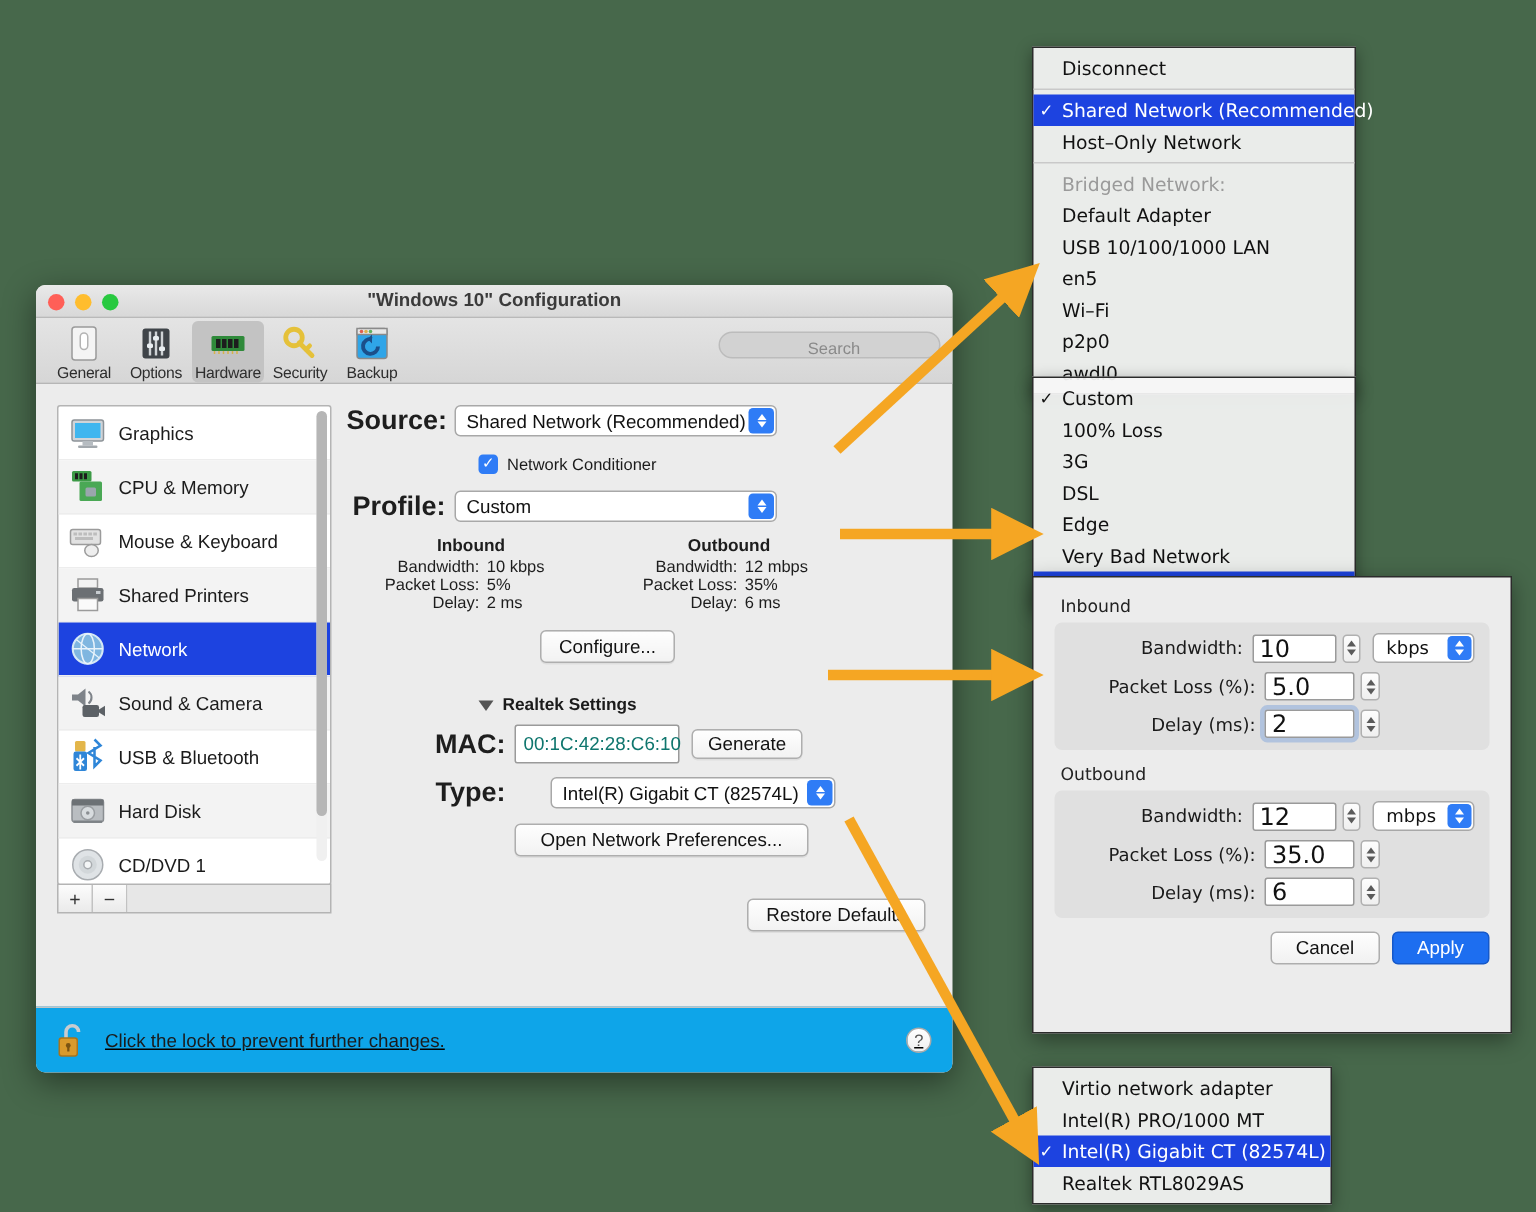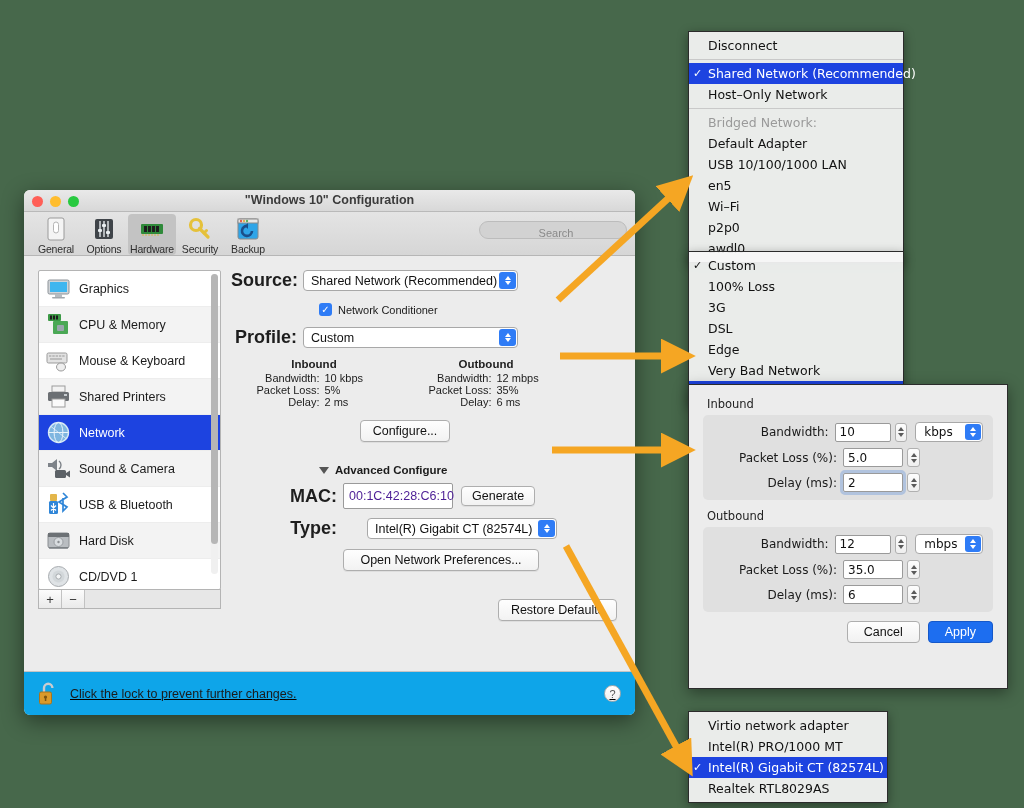--- a/index.html
+++ b/index.html
@@ -143,21 +143,21 @@
     box-shadow: 0 1px 0 rgba(0,0,0,.06);
     cursor: default;
   }
 
   .disc { display:flex; align-items:center; gap:6px; font-size: 11.5px; color:#1b1b1b; font-weight:600;}
   .tri { width:0;height:0;border-left:5px solid transparent;border-right:5px solid transparent;border-top:7px solid #555; }
 
   .field {
     height: 21px; background: #fff; border: 1px solid #9a9a9a;
     border-radius: 2px; display: flex; align-items: center;
-    padding: 12px 5px; font-size: 12.5px; color: #4c1d95;
+    padding: 12px 5px; font-size: 12.5px; color: #0f766e;
   }
 
   .lockbar {
     position: absolute; left: 0; right: 0; bottom: 0; height: 44px;
     border-top: 1px solid #c4c4c4; background: #0ea5e9;
     display: flex; align-items: center; padding: 0 14px; text-decoration: underline;
   }
   .lock-text { font-size: 12.5px; color: #1b1b1b; margin-left: 10px; }
   .help {
     margin-left: auto; width: 17px; height: 17px; border-radius: 50%;
@@ -201,21 +201,21 @@
   .grp-title { font-size: 11.5px; color: #222; margin: 2px 0 4px 4px; }
   .grp {
     background: #e0e0e0; border-radius: 5px; padding: 7px 10px 8px 10px;
     margin-bottom: 9px;
   }
   .grow { display: flex; align-items: center; margin-bottom: 6px; }
   .grow:last-child { margin-bottom: 0; }
   .glab { font-size: 12px; color: #1a1a1a; text-align: right; width: 124px; margin-right: 6px; }
   .ginput {
     width: 60px; height: 19px; background: #fff; border: 1px solid #9a9a9a;
-    border-radius: 2px; font-size: 12px; color: #111;
+    border-radius: 2px; font-size: 16px; color: #111;
     display: flex; align-items: center; padding-left: 4px;
   }
   .ginput.focus { outline: 3px solid rgba(120,160,220,.45); }
   .spin {
     width: 13px; height: 19px; margin-left: 4px;
     background: linear-gradient(180deg,#fdfdfd,#efefef);
     border: 1px solid #b0b0b0; border-radius: 3px;
     display:flex;flex-direction:column;align-items:center;justify-content:center;gap:2px;
   }
   .spin span { display:block;width:0;height:0;border-left:3px solid transparent;border-right:3px solid transparent; }
@@ -539,21 +539,21 @@
               </div>
           </div>
         </div>
 
         <div style="margin:12px 0 0 0; display:flex; justify-content:center; padding-right:46px;">
           <button class="btn">Configure...</button>
         </div>
 
         <div class="disc" style="margin:22px 0 0 98px;">
           <span class="tri"></span>
-          <span>Advanced Configure</span>
+          <span>Realtek Settings</span>
         </div>
 
         <div class="frow" style="margin:7px 0 0 10px;">
           <div class="flabel" style="width:106px;">MAC:</div>
           <div class="field" style="width:110px;margin-left:6px;">
               <span>00:1C:42:28:C6:10</span>
             </div>
           <button class="btn" style="margin-left:8px;padding:2px 10px;">Generate</button>
         </div>
 

